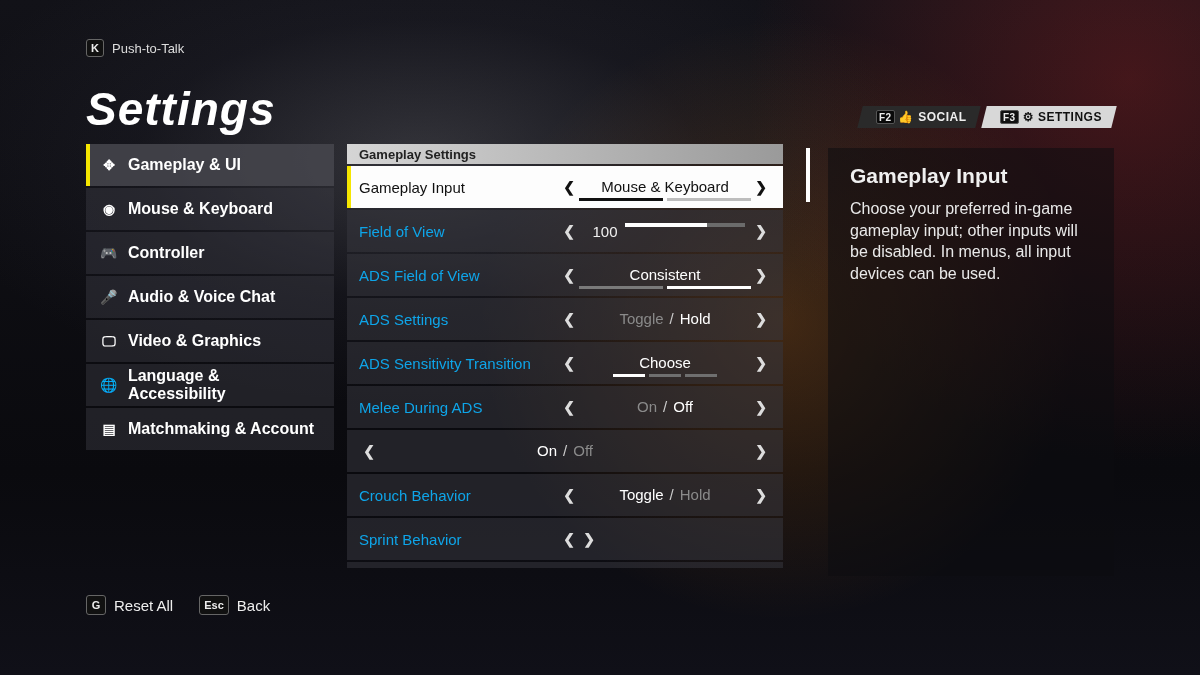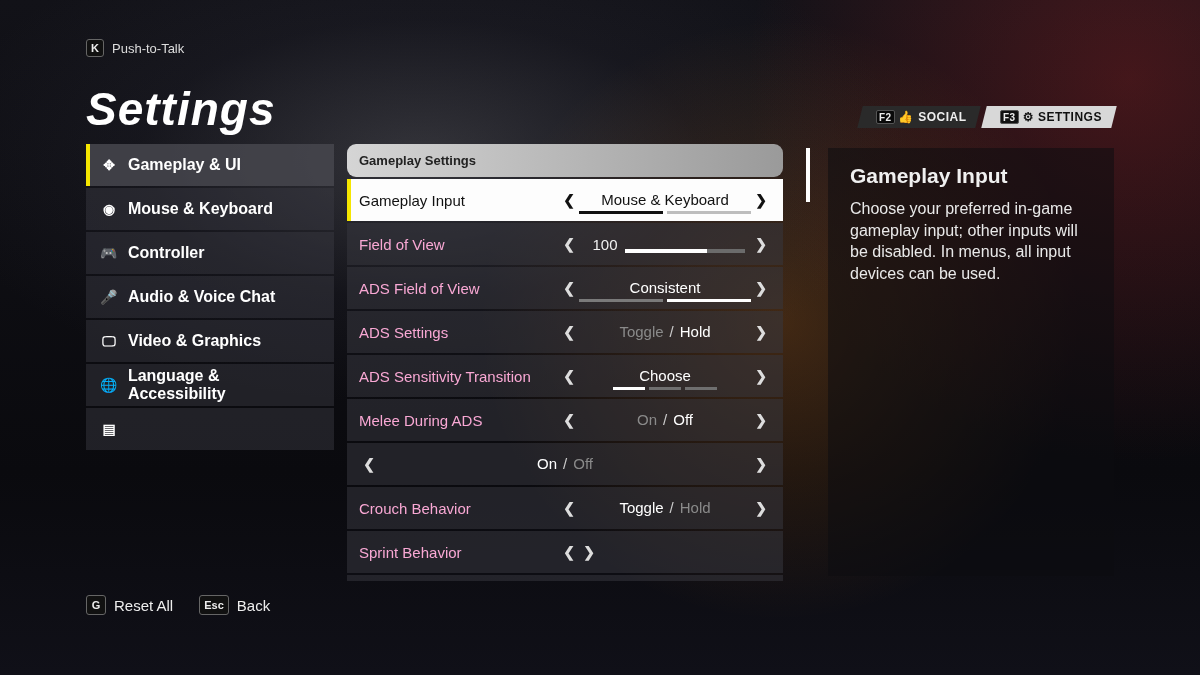--- a/index.html
+++ b/index.html
@@ -71,50 +71,50 @@
   }
   .nav-item.active { background:rgba(70,70,78,0.85); }
   .nav-item.active::before { content:""; position:absolute; left:0; top:0; bottom:0; width:4px; background:#f5e600; }
   .nav-icon { width:18px; display:inline-flex; justify-content:center; font-size:14px; }
 
   .main {
     position:absolute; top:144px; left:347px; width:436px;
     display:flex; flex-direction:column; gap:2px;
   }
   .section-header {
-    height:33px; padding:0 12px; display:flex; align-items:center;
+    height:20px; padding:0 12px; display:flex; align-items:center;
     background:linear-gradient(90deg,#d5d5d5 0%, #9a9a9a 100%);
-    color:#222; font-size:13px; font-weight:700;border-radius:9px;
+    color:#222; font-size:13px; font-weight:700;
   }
   .row {
     height:42px; padding:0 12px;
     display:flex; align-items:center;
     background:rgba(55,55,62,0.55);
     cursor:pointer;
   }
   .row-cutoff { height:6px; background:rgba(55,55,62,0.55); }
-  .row .label { flex:0 0 200px; font-size:15px; color:#f9a8d4; }
+  .row .label { flex:0 0 200px; font-size:15px; color:#0ea5e9; }
   .row .chev { width:20px; text-align:center; color:#ddd; font-size:14px; font-weight:700; }
   .row .value { flex:1; text-align:center; font-size:15px; color:#fff; position:relative; padding-bottom:2px;}
   .row.active { background:#fdfdfd; color:#111; position:relative;}
   .row.active::before { content:""; position:absolute; left:0; top:0; bottom:0; width:4px; background:#f5e600; }
   .row.active .label, .row.active .chev, .row.active .value { color:#111; }
 
   .dim { color:#8a8a8a !important; }
   .sep { padding:0 6px; color:#ccc; }
 
   
   .uline2 { position:absolute; left:0; right:0; bottom:-4px; height:3px; display:flex; gap:4px; }
   .uline2 span { flex:1; background:#7a7a7a; }
   .uline2 span.on { background:#fff; }
   .row.active .uline2 span { background:#bdbdbd; }
   .row.active .uline2 span.on { background:#111; }
 
   
-  .slider-wrap { flex:1; display:flex; align-items:flex-end; justify-content:center;}
+  .slider-wrap { flex:1; display:flex; align-items:flex-start; justify-content:center;}
   .slider-num { width:40px; text-align:center; font-size:15px; }
   .slider { position:relative; width:120px; height:4px; background:#6b6b6b; }
   .slider .fill { position:absolute; left:0; top:0; bottom:0; background:#fff; }
 
   
   .uline3 { position:absolute; left:20%; right:20%; bottom:-4px; height:3px; display:flex; gap:4px; }
   .uline3 span { flex:1; background:#6f6f6f; }
   .uline3 span.on { background:#fff; }
 
   
@@ -178,20 +178,21 @@
   <div class="nav-item">
     <span class="nav-icon">🖵</span>
     <span>Video &amp; Graphics</span>
   </div>
   <div class="nav-item">
     <span class="nav-icon">🌐</span>
     <span>Language &amp; Accessibility</span>
   </div>
   <div class="nav-item">
     <span class="nav-icon">▤</span>
+    <span>Matchmaking &amp; Account</span>
   </div>
 </div>
 
 <div class="main">
   <div class="section-header">Gameplay Settings</div>
 
   <div class="row active">
     <span class="label">Gameplay Input</span>
     <span class="chev">❮</span>
     <span class="value">

